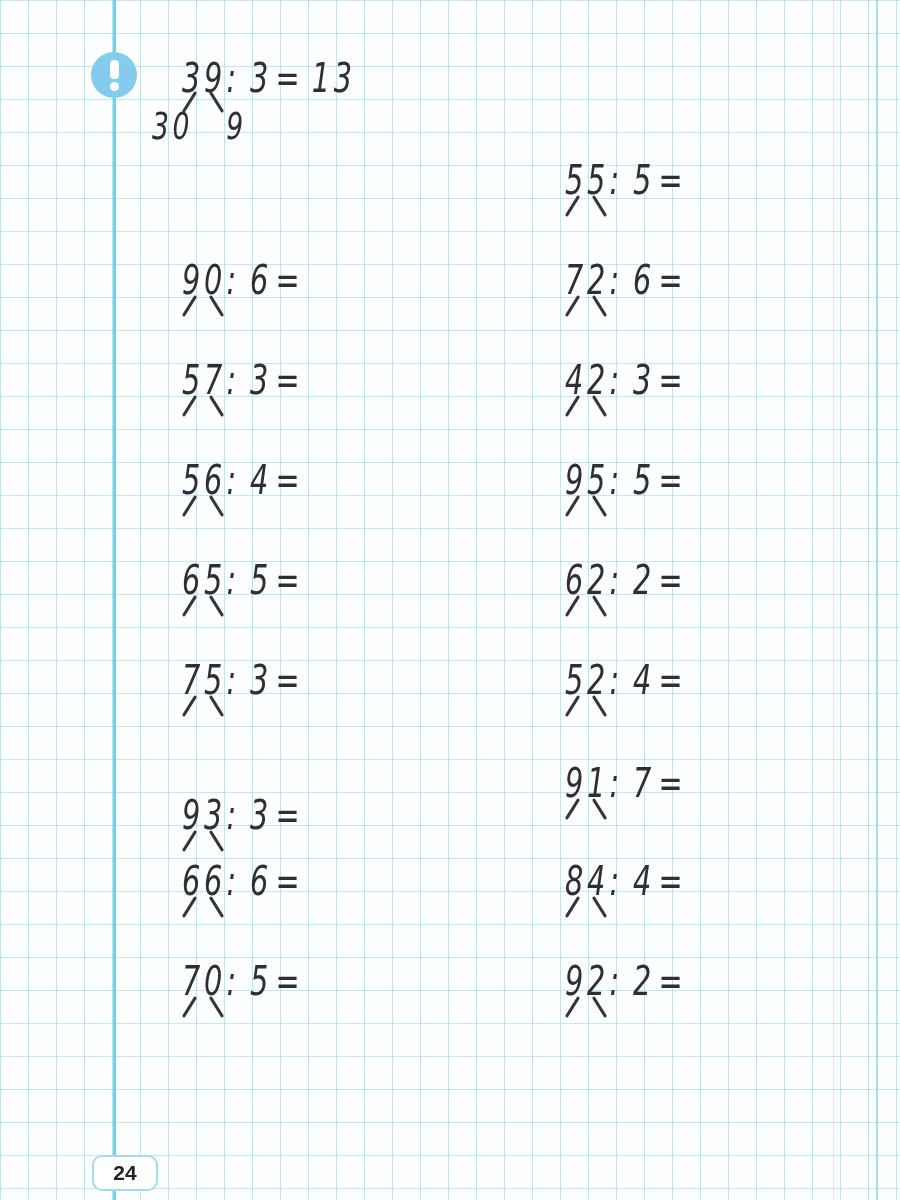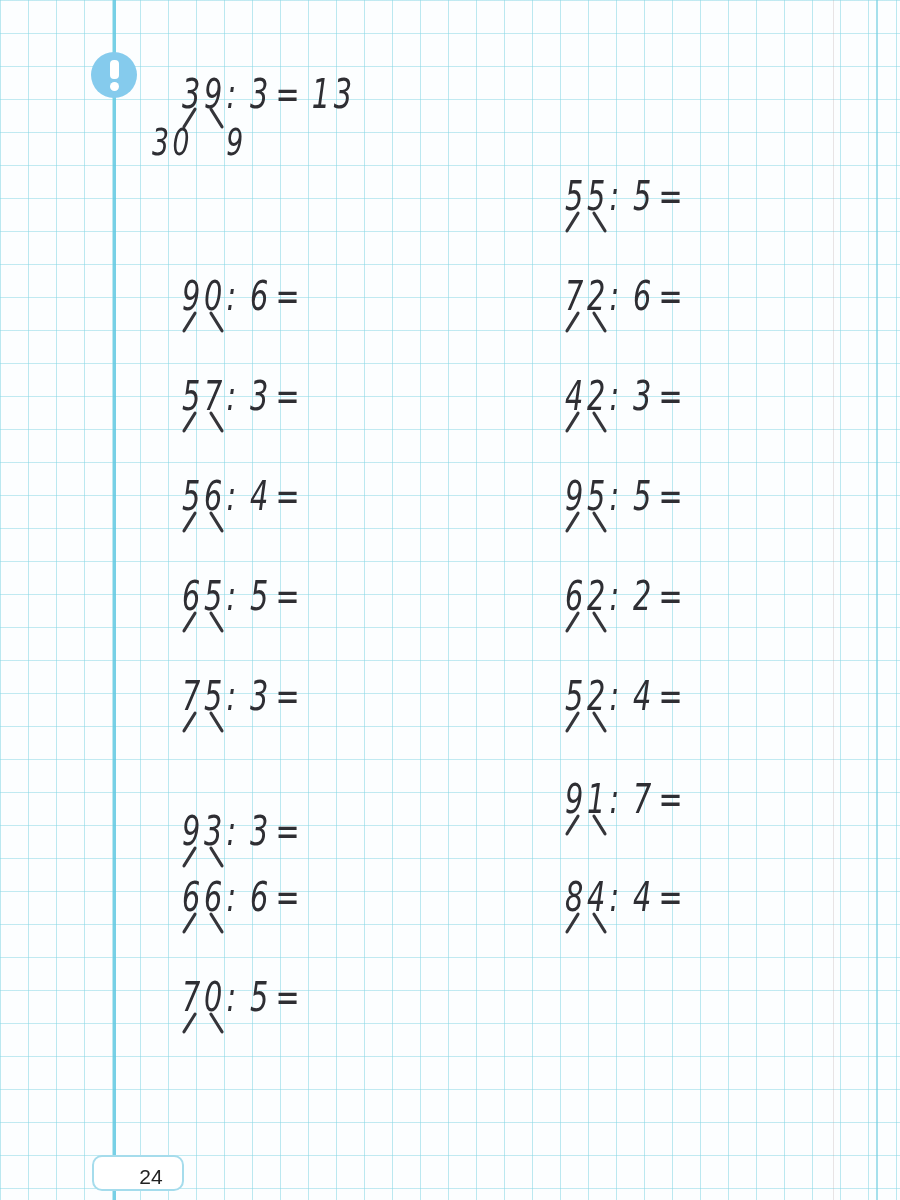--- a/index.html
+++ b/index.html
@@ -12,21 +12,21 @@
     font-family:"DejaVu Sans", sans-serif;
   }
   .margin-line { position:absolute; left:113px; top:0; width:3px; height:1200px; background:rgba(95,200,226,0.85); }
   .right-grid-line { position:absolute; left:876px; top:0; width:2px; height:1200px; background:rgba(120,208,226,0.65); }
   .page-edge { position:absolute; left:833px; top:0; width:1px; height:1200px; background:rgba(185,170,170,0.30); }
 
   .alert { position:absolute; left:91px; top:52px; width:46px; height:46px; border-radius:50%; background:#85cbed; z-index:3; }
   .alert .bar { position:absolute; left:18.5px; top:8px; width:9px; height:19px; border-radius:4px; background:#fff; }
   .alert .dot { position:absolute; left:18.5px; bottom:7px; width:9px; height:9px; border-radius:50%; background:#fff; }
 
-  .p { position:absolute; color:#2e2e33; z-index:2;margin-top:16px; }
+  .p { position:absolute; color:#2e2e33; z-index:2; }
   .pt { display:inline-block; white-space:pre; font-style:italic; font-size:40px; line-height:1;
         letter-spacing:5px; transform:scaleX(0.72); transform-origin:0 0; }
   .col { margin-left:1px; }
   .dvr { margin-left:14px; }
   .eqs { margin-left:5px; }
   .quo { margin-left:12px; }
 
   .sl { position:absolute; width:3px; height:24px; background:#35353a; border-radius:2px; display:block; }
   .slL { left:6px;  top:34px; transform:rotate(32deg); }
   .slR { left:33px; top:34px; transform:rotate(-32deg); }
@@ -34,22 +34,22 @@
   .p.wide .slR { left:62px; }
 
   .ex .slL { top:32px; }
   .ex .slR { top:32px; }
   .parts { position:absolute; top:50px; }
   .parts .pt { font-size:37px; }
   .part2 { margin-left:46px; }
 
   .page-badge { position:absolute; left:92px; top:1155px; width:62px; height:32px;
     background:#fff; border:2px solid #a5dcec; border-radius:10px;
-    display:flex; align-items:flex-end; justify-content:center;
-    font-family:"Liberation Sans", sans-serif; font-weight:normal; font-size:21px; color:#222; z-index:4;padding-left:26px; }
+    display:flex; align-items:center; justify-content:center;
+    font-family:"Liberation Sans", sans-serif; font-weight:bold; font-size:21px; color:#222; z-index:4; }
 </style>
 </head>
 <body>
 
 <div class="page">
   <div class="margin-line"></div>
   <div class="right-grid-line"></div>
   <div class="page-edge"></div>
 
   <div class="alert">
@@ -131,18 +131,22 @@
   </div>
   <div class="p" style="left:565px;top:861px">
     <span class="pt"><span>84</span><span class="col">:</span><span class="dvr">4</span><span class="eqs">=</span></span>
     <i class="sl slL"></i><i class="sl slR"></i>
   </div>
 
   <div class="p" style="left:182px;top:961px">
     <span class="pt"><span>70</span><span class="col">:</span><span class="dvr">5</span><span class="eqs">=</span></span>
     <i class="sl slL"></i><i class="sl slR"></i>
   </div>
+  <div class="p" style="left:565px;top:961px">
+    <span class="pt"><span>92</span><span class="col">:</span><span class="dvr">2</span><span class="eqs">=</span></span>
+    <i class="sl slL"></i><i class="sl slR"></i>
+  </div>
 
 
   <div class="page-badge">
     <span>24</span>
   </div>
 </div>
 
 </body></html>

